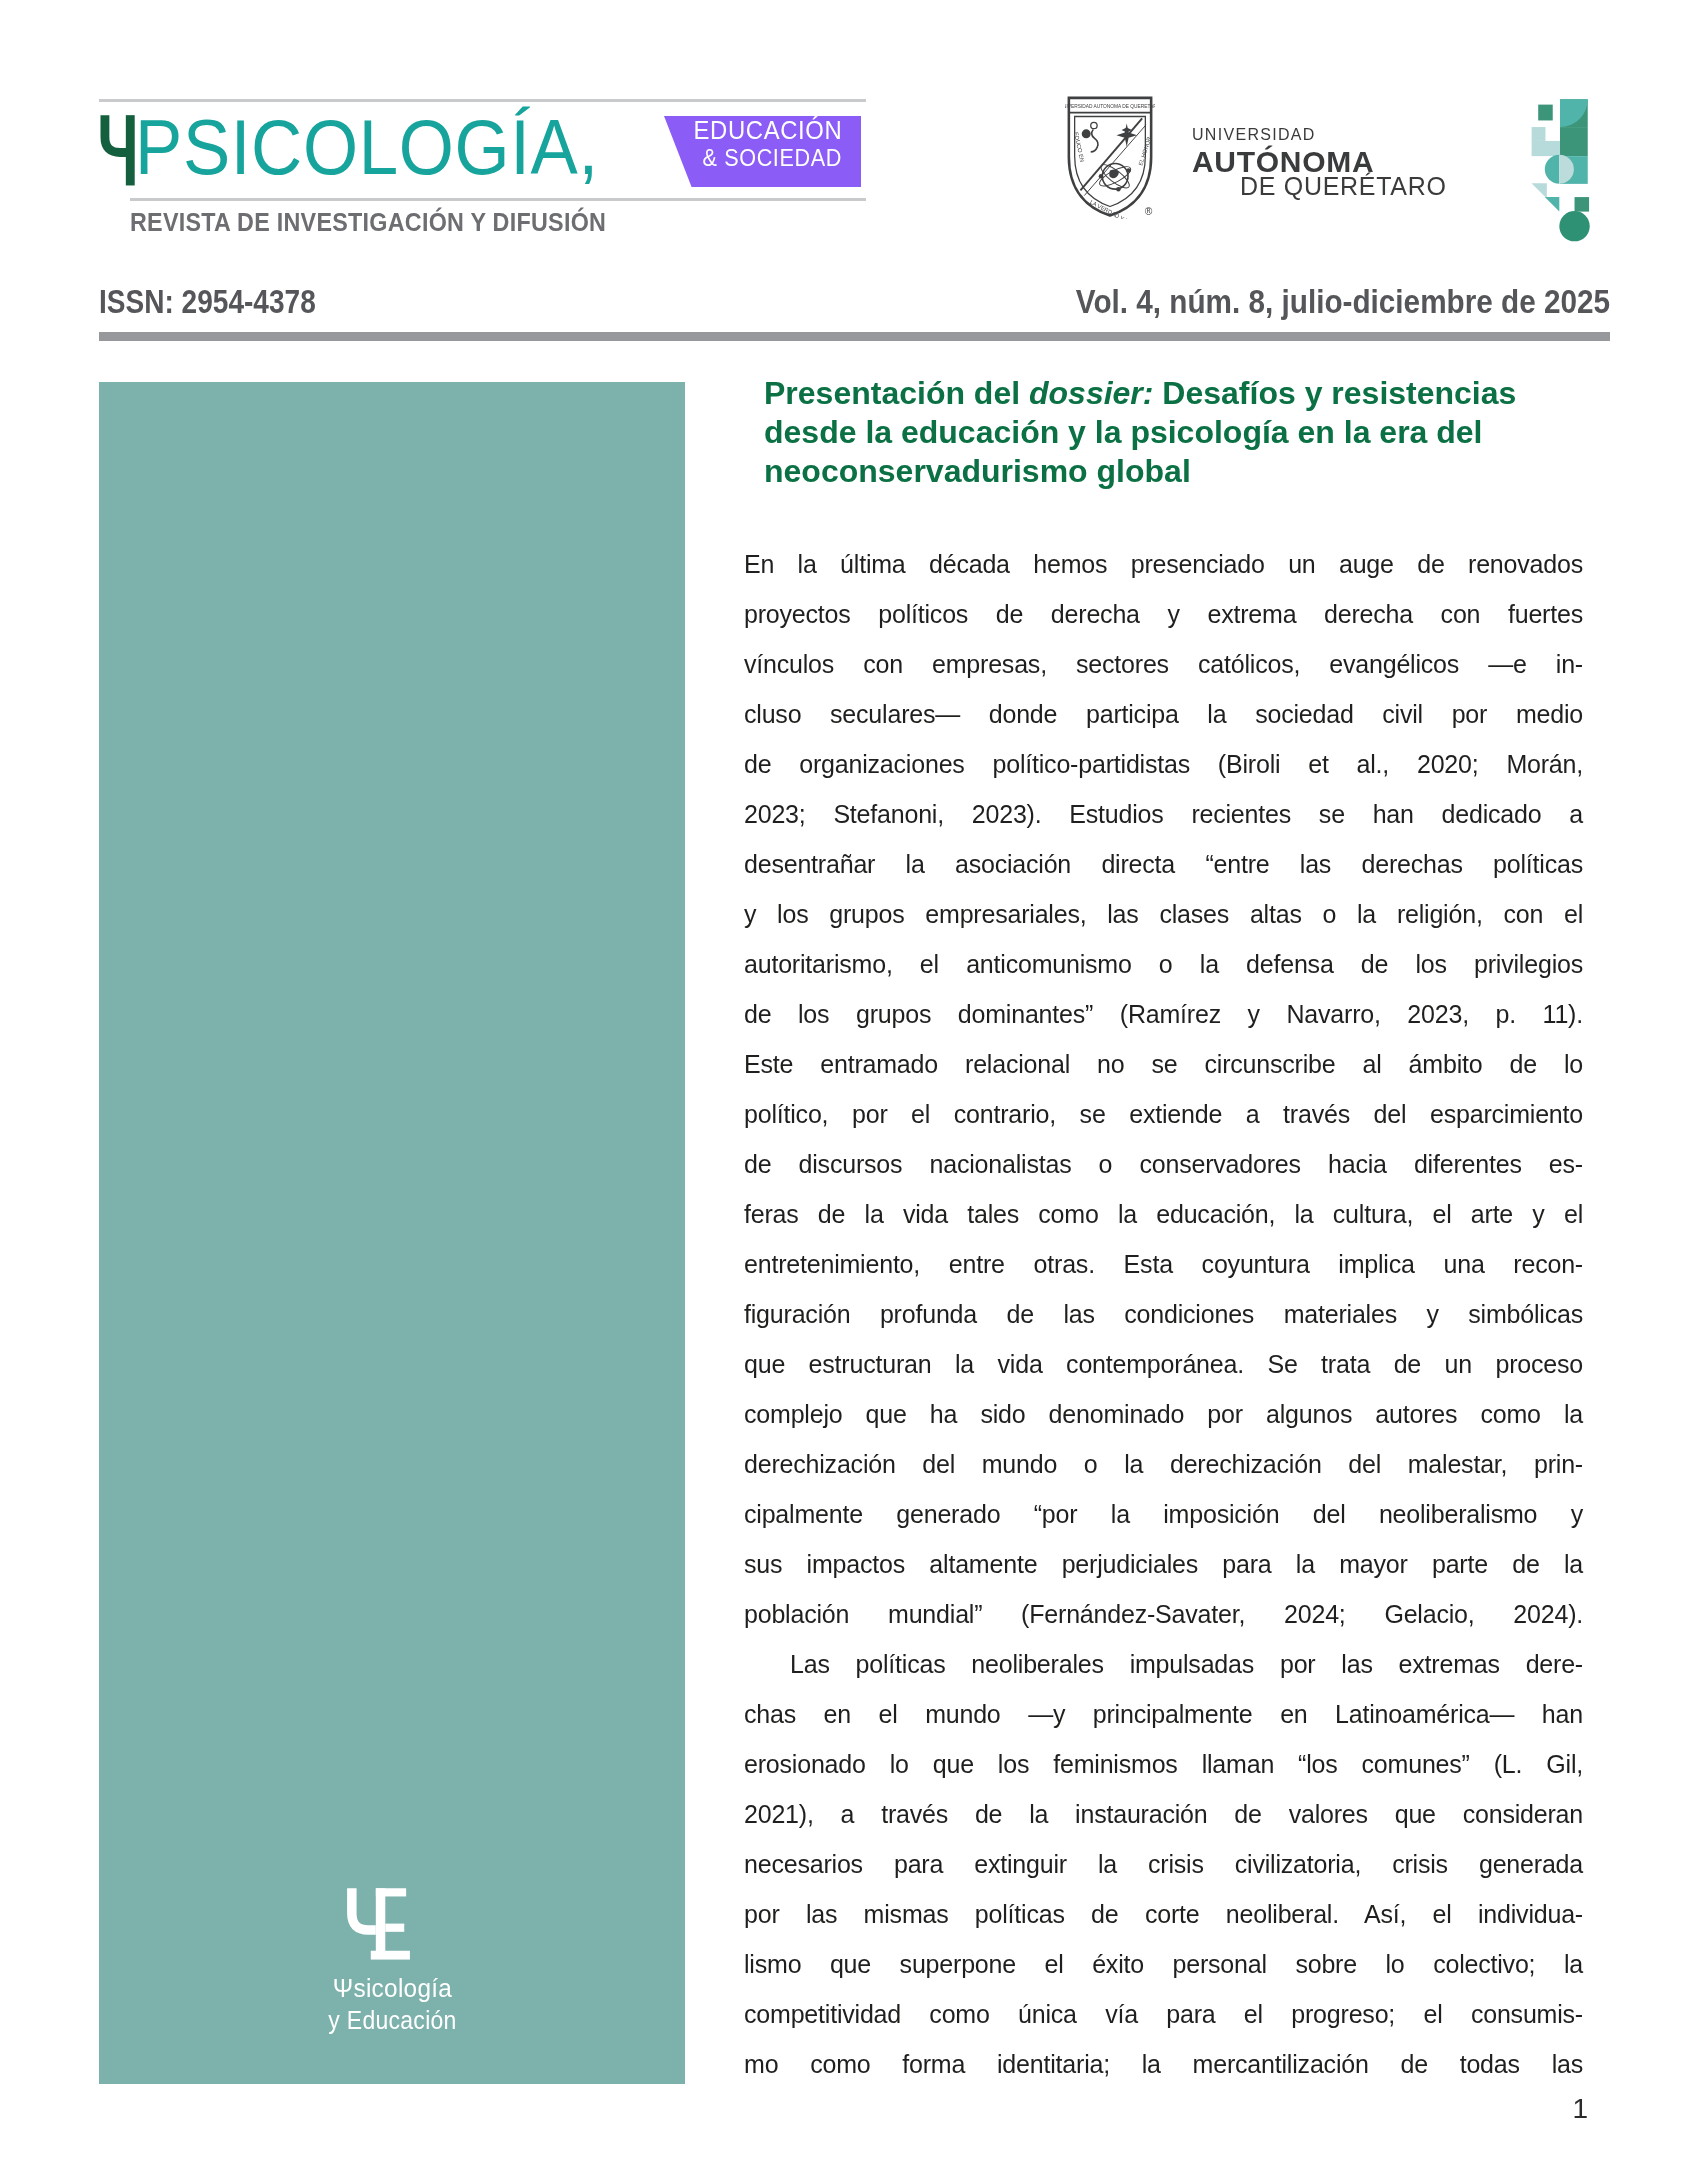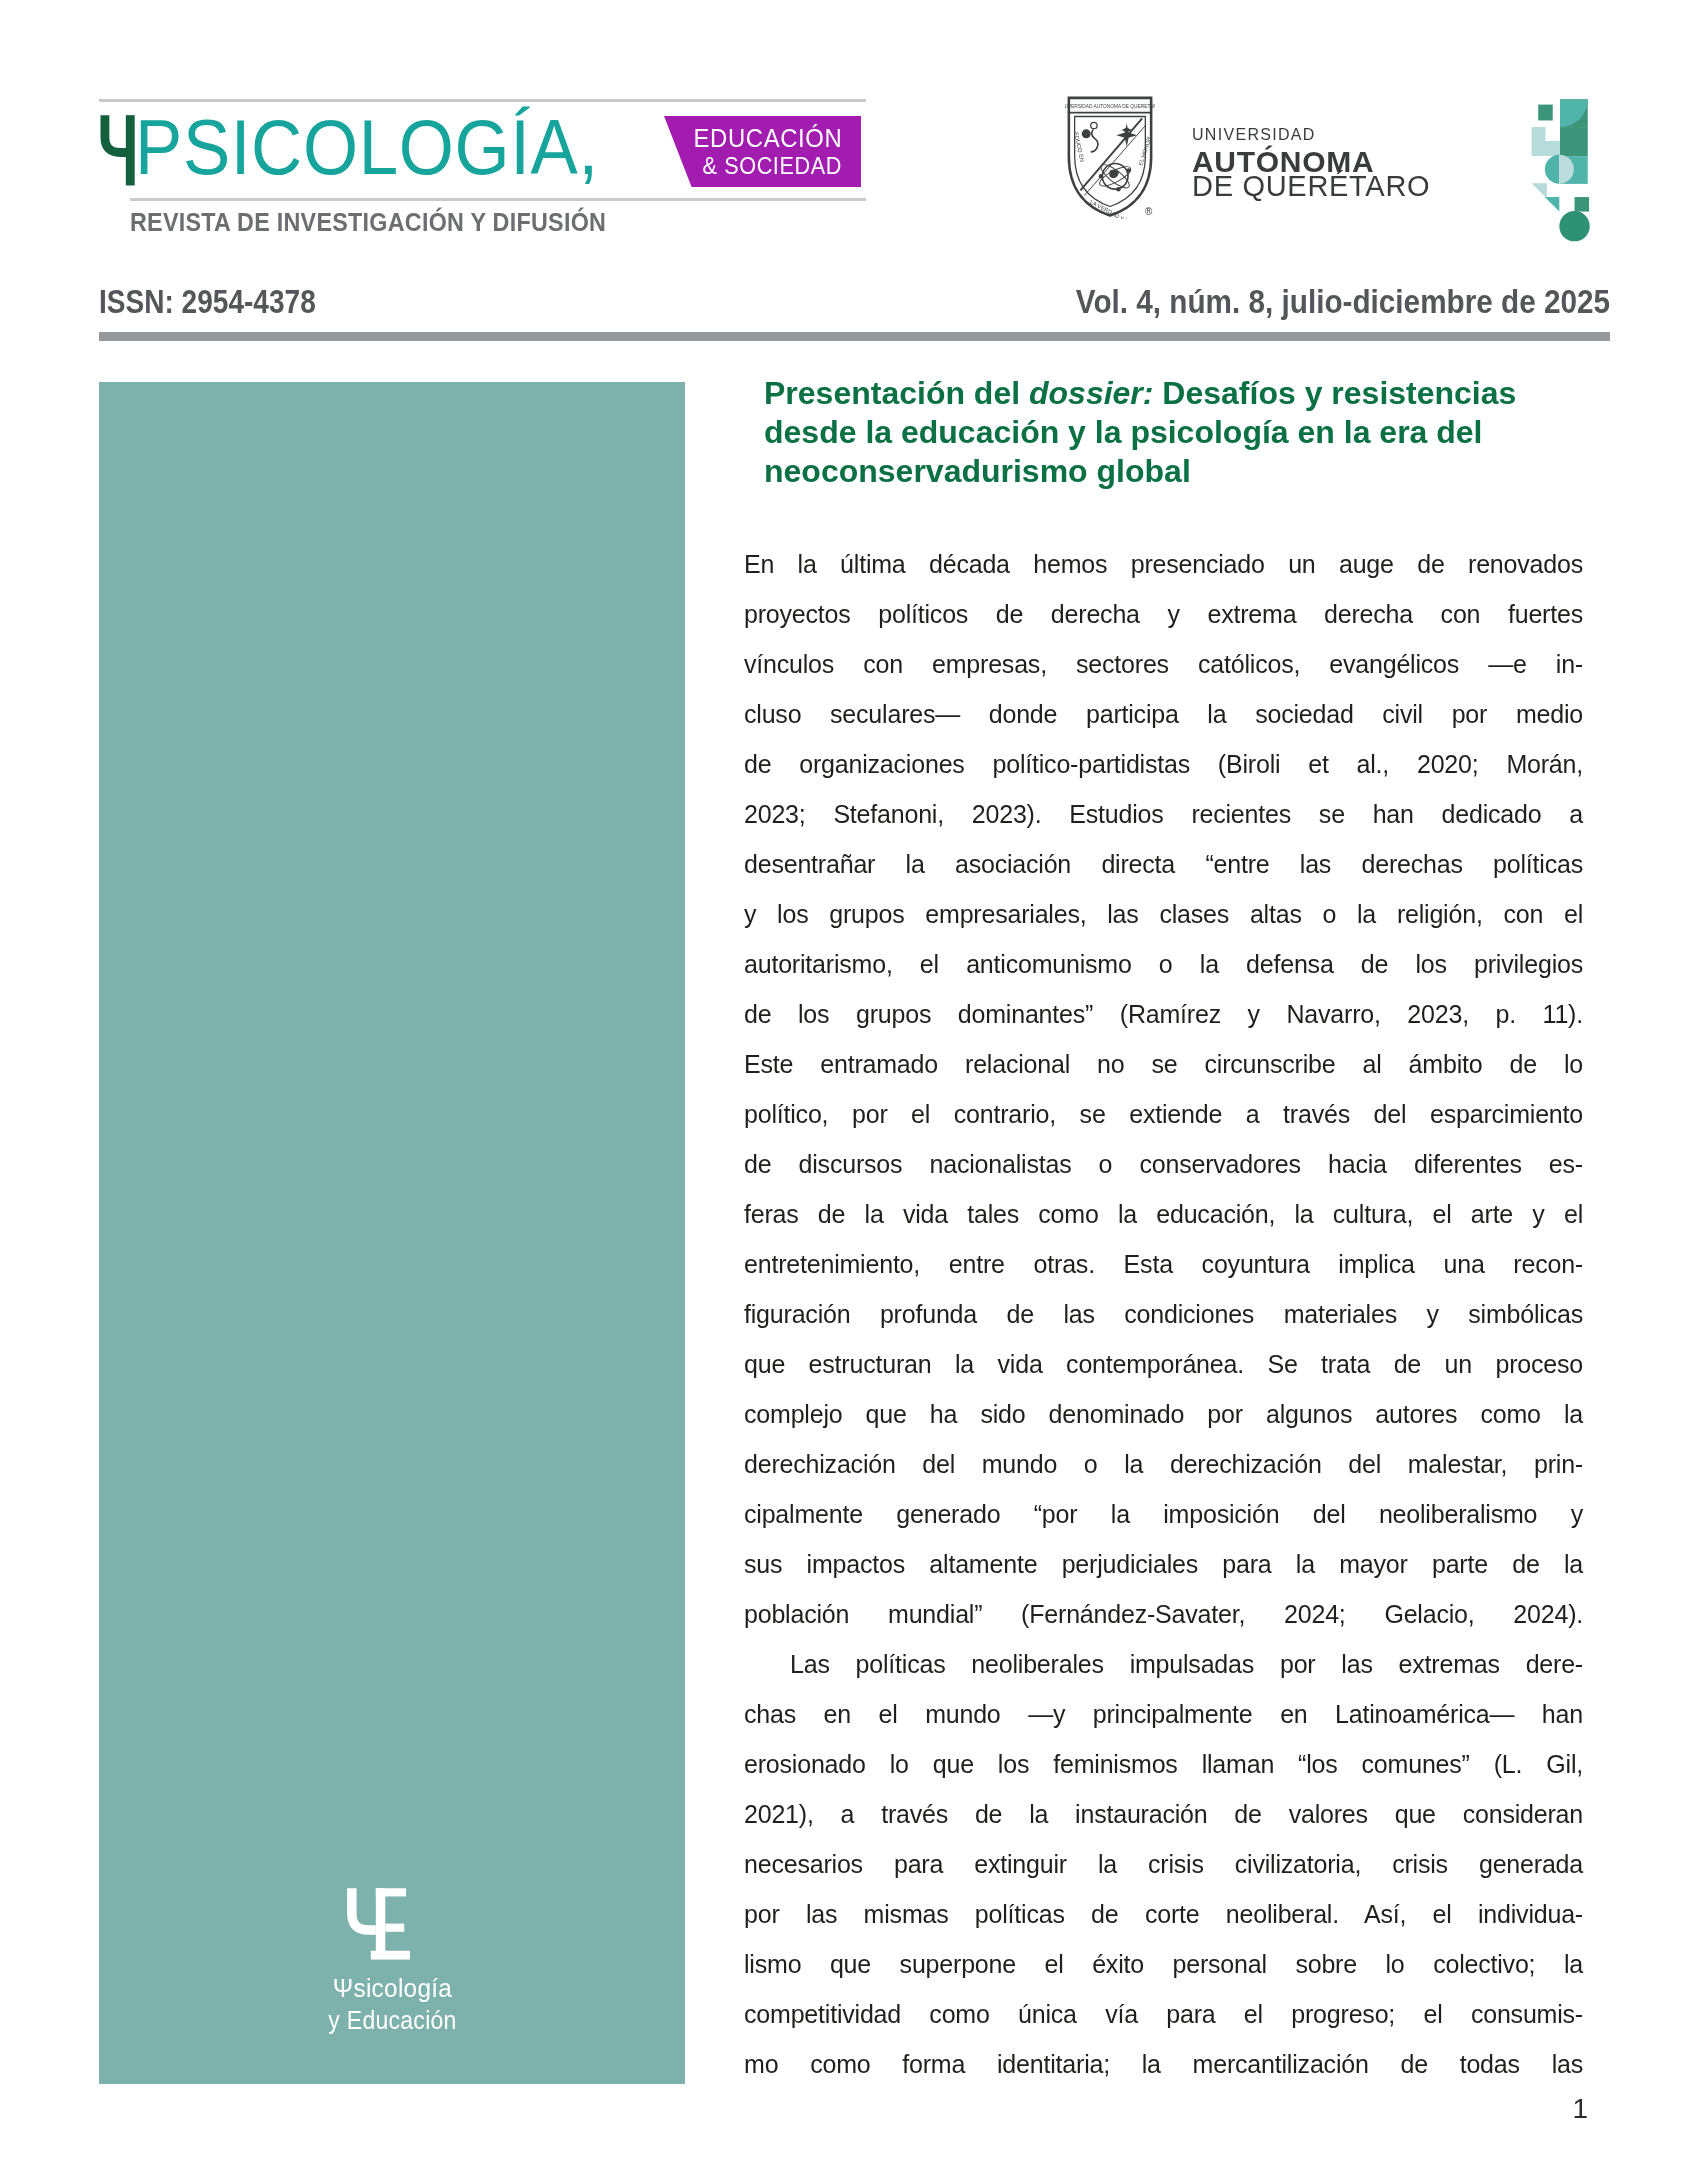--- a/index.html
+++ b/index.html
@@ -6,33 +6,33 @@
   .page{position:relative;width:1687px;height:2183px;background:#ffffff;overflow:hidden;
         font-family:"Liberation Sans",sans-serif;}
   .abs{position:absolute;}
 
   
   .hline{position:absolute;background:#c9cacb;height:3.3px;}
   .logo-psi-svg{position:absolute;left:97px;top:112px;}
   .logo-word{position:absolute;left:135px;top:103px;font-size:77px;font-weight:400;
              color:#16a49c;letter-spacing:0.7px;transform:scaleX(.92);transform-origin:left top;
              white-space:nowrap;}
-  .badge{position:absolute;left:664px;top:116px;width:197px;height:71px;background:#a21caf;
+  .badge{position:absolute;left:664px;top:116px;width:197px;height:71px;background:#8b5cf6;
          clip-path:polygon(0 0,100% 0,100% 100%,14% 100%);
-         display:flex;flex-direction:column;align-items:flex-end;justify-content:center;
+         display:flex;flex-direction:column;align-items:flex-end;justify-content:flex-start;
          padding-right:0;box-sizing:border-box;}
   .badge .b1{color:#fff;font-size:26.5px;line-height:29px;letter-spacing:0.7px;margin-right:18.5px;transform:scaleX(.9);transform-origin:right;}
   .badge .b2{color:#fff;font-size:24px;line-height:26.5px;letter-spacing:0.7px;margin-right:18.5px;transform:scaleX(.9);transform-origin:right;}
   .tagline{position:absolute;left:130px;top:207px;font-size:26.5px;font-weight:700;color:#6d6e72;
            transform:scaleX(.88);transform-origin:left top;white-space:nowrap;letter-spacing:0.3px;}
 
   .univ-block{position:absolute;left:1192px;top:123px;color:#3a3b3d;}
   .univ-block .u1{font-size:16px;font-weight:400;letter-spacing:1.3px;line-height:24.5px;}
   .univ-block .u2{font-size:30px;font-weight:700;letter-spacing:0.7px;line-height:25px;margin-top:1.3px;}
-  .univ-block .u3{font-size:29px;font-weight:400;letter-spacing:0.7px;line-height:24px;}
+  .univ-block .u3{font-size:25px;font-weight:400;letter-spacing:0.7px;line-height:24px;margin-left:48px;}
 
   .issn{position:absolute;left:99px;top:283px;font-size:33px;font-weight:700;color:#55565a;
         transform:scaleX(.85);transform-origin:left top;white-space:nowrap;}
   .vol{position:absolute;left:794px;top:283px;width:816px;text-align:right;font-size:33px;
        font-weight:700;color:#55565a;transform:scaleX(.9);transform-origin:right top;white-space:nowrap;}
   .rule{position:absolute;left:99px;top:332px;width:1511px;height:8.6px;background:#96989b;}
 
   
   .cover{position:absolute;left:99px;top:382px;width:586px;height:1702px;background:#7db2ac;}
   .cover-mark{position:absolute;left:343px;top:1884px;}

